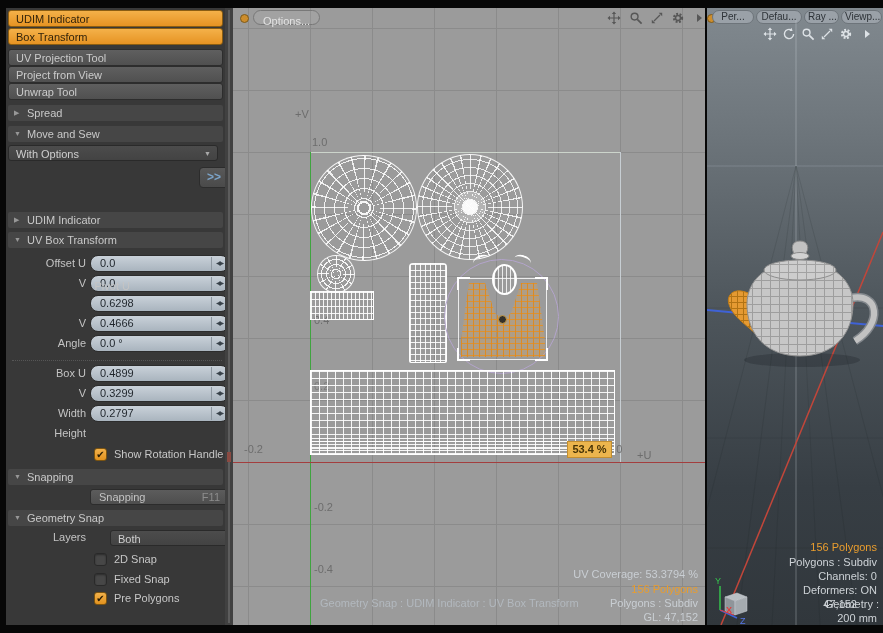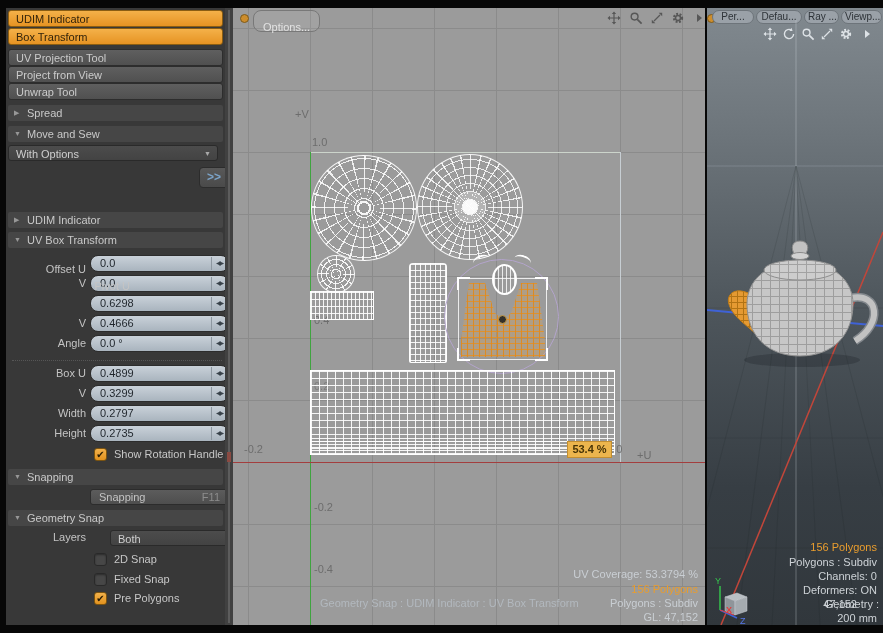--- a/index.html
+++ b/index.html
@@ -30,21 +30,21 @@
   .cb-label{position:absolute;color:#c7c7c7;font-size:11px;line-height:13px;}
   .snap-btn{position:absolute;left:84px;width:139px;height:16px;background:linear-gradient(#5c5c5c,#4e4e4e);border:1px solid #2c2c2c;border-radius:3px;box-sizing:border-box;font-size:11px;line-height:14px;color:#c3c3c3;padding:0 8px;}
   .snap-btn .key{float:right;color:#8d8d8d;}
 
   
   .uv-vp{position:absolute;left:233px;top:8px;width:472px;height:617px;background-color:#9b9b9b;
     background-image:repeating-linear-gradient(to right,#8b8b8b 0 1px,transparent 1px 62px),
                      repeating-linear-gradient(to bottom,#8b8b8b 0 1px,transparent 1px 62px);
     background-position:15px 20px;}
   .uv-label{position:absolute;font-size:11px;color:#6d6d6d;}
-  .pill{position:absolute;border:1px solid #787878;border-radius:8px;background:rgba(255,255,255,.07);color:#e2e2e2;font-size:11px;line-height:13px;padding:10px 9px;box-sizing:border-box;height:15px;}
+  .pill{position:absolute;border:1px solid #787878;border-radius:8px;background:rgba(255,255,255,.07);color:#e2e2e2;font-size:11px;line-height:13px;padding:4px 9px;box-sizing:border-box;height:15px;}
   .odot{position:absolute;width:7px;height:7px;border-radius:50%;background:#cd8d2c;border:1px solid #7c5a1c;}
   .ticon{position:absolute;width:14px;height:14px;color:#575757;}
   .ticon svg{display:block;width:100%;height:100%;}
   .licon{color:#dde2e6;}
   .wheel1{position:absolute;left:78px;top:147px;width:104px;height:104px;border-radius:50%;border:1px solid rgba(255,255,255,.9);
     background:radial-gradient(circle,#9b9b9b 0 5px,rgba(255,255,255,.9) 5px 7px,rgba(155,155,155,0) 7px),
       repeating-radial-gradient(circle,transparent 0 9px,rgba(255,255,255,.85) 9px 10px),
       repeating-conic-gradient(rgba(255,255,255,.85) 0deg 1.8deg,transparent 1.8deg 15deg);}
   .wheel2{position:absolute;left:184px;top:146px;width:104px;height:104px;border-radius:50%;border:1px solid rgba(255,255,255,.9);
     background:radial-gradient(circle,rgba(255,255,255,.95) 0 7px,rgba(255,255,255,.25) 7px 15px,rgba(155,155,155,0) 15px),
@@ -106,41 +106,40 @@
 
     <div class="lp-header" style="top:97px;"><span class="tri">▶</span><span>Spread</span></div>
     <div class="lp-header" style="top:118px;"><span class="tri">▼</span><span>Move and Sew</span></div>
 
     <div class="dd" style="left:2px;top:137px;width:210px;height:16px;"><span>With Options</span></div>
     <div class="more-btn" style="left:193px;top:159px;width:28px;height:19px;line-height:18px;"><span>&gt;&gt;</span></div>
 
     <div class="lp-header" style="top:204px;"><span class="tri">▶</span><span>UDIM Indicator</span></div>
     <div class="lp-header" style="top:224px;"><span class="tri">▼</span><span>UV Box Transform</span></div>
 
-    <div class="f-label" style="top:247px;margin-top:6px;">Offset U</div>
+    <div class="f-label" style="top:247px;">Offset U</div>
     <div class="f-input" style="top:247px;"><span>0.0</span><span class="f-spin">◀▶</span></div>
     <div class="f-label" style="top:267px;">V</div>
     <div class="f-input" style="top:267px;"><span>0.0</span><span class="f-spin">◀▶</span></div>
     <div class="f-label" style="top:270px;padding-left:44px;">Pivot U</div>
     <div class="f-input" style="top:287px;"><span>0.6298</span><span class="f-spin">◀▶</span></div>
     <div class="f-label" style="top:307px;">V</div>
     <div class="f-input" style="top:307px;"><span>0.4666</span><span class="f-spin">◀▶</span></div>
     <div class="f-label" style="top:327px;">Angle</div>
     <div class="f-input" style="top:327px;"><span>0.0 °</span><span class="f-spin">◀▶</span></div>
 
     <div class="dotted-sep" style="top:352px;"></div>
 
     <div class="f-label" style="top:357px;">Box U</div>
     <div class="f-input" style="top:357px;"><span>0.4899</span><span class="f-spin">◀▶</span></div>
     <div class="f-label" style="top:377px;">V</div>
     <div class="f-input" style="top:377px;"><span>0.3299</span><span class="f-spin">◀▶</span></div>
     <div class="f-label" style="top:397px;">Width</div>
     <div class="f-input" style="top:397px;"><span>0.2797</span><span class="f-spin">◀▶</span></div>
     <div class="f-label" style="top:417px;">Height</div>
-    <div class="f-input" style="top:417px;"><span>0.2735</span><span class="f-spin">◀▶</span></div>
 
     <div class="cb on" style="left:88px;top:440px;"></div>
     <div class="cb-label" style="left:108px;top:440px;">Show Rotation Handle</div>
 
     <div class="lp-header" style="top:461px;"><span class="tri">▼</span><span>Snapping</span></div>
     <div class="snap-btn" style="top:481px;"><span class="key">F11</span><span>Snapping</span></div>
 
     <div class="lp-header" style="top:502px;"><span class="tri">▼</span><span>Geometry Snap</span></div>
 
     <div class="f-label" style="top:521px;">Layers</div>

